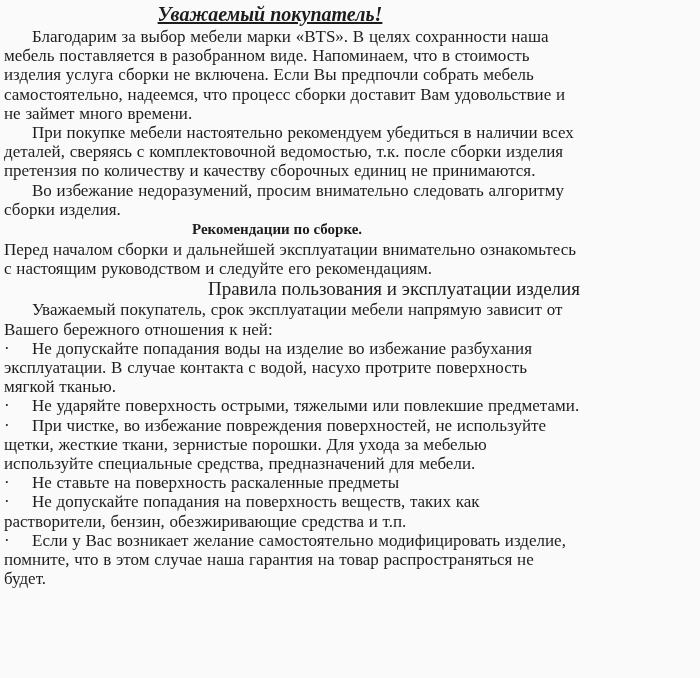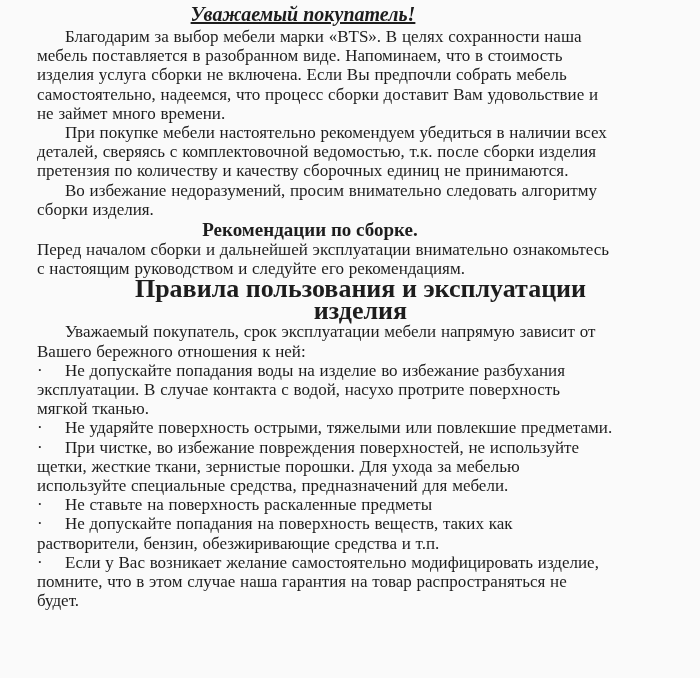--- a/index.html
+++ b/index.html
@@ -13,50 +13,49 @@
     color: #1d1d1d;
     -webkit-font-smoothing: antialiased;
   }
   .doc {
     box-sizing: border-box;
     width: 586px;
     min-height: 678px;
     padding: 2px 6px 4px 4px;
     font-size: 17px;
     line-height: 19.2px;
-    margin-left: 33px;
   }
   p {
     margin: 0;
     text-align: left;
     word-spacing: 0.5px;
   }
   p.indent { text-indent: 28px; }
   p.noindent { text-indent: 0; }
   h1.title {
     font-size: 20px;
     line-height: 23px;
     font-weight: bold;
     font-style: italic;
     text-decoration: underline;
     text-align: center;
     margin: 1px 44px 1px 0;
   }
   h2.sect {
-    font-size: 19px;
+    font-size: 15px;
     line-height: 21px;
     font-weight: bold;
     text-align: center;
     margin: 0 30px 0 0;
   }
   h3.sect {
-    font-size: 26px;
+    font-size: 19px;
     line-height: 22px;
-    font-weight: bold;
-    text-align: center;
+    font-weight: normal;
+    text-align: right;
     margin: 0;
     padding-left: 71px;
   }
   p.bullet { text-indent: 0; }
   p.bullet .dot {
     display: inline-block;
     width: 28px;
     vertical-align: baseline;
   }
 </style>

